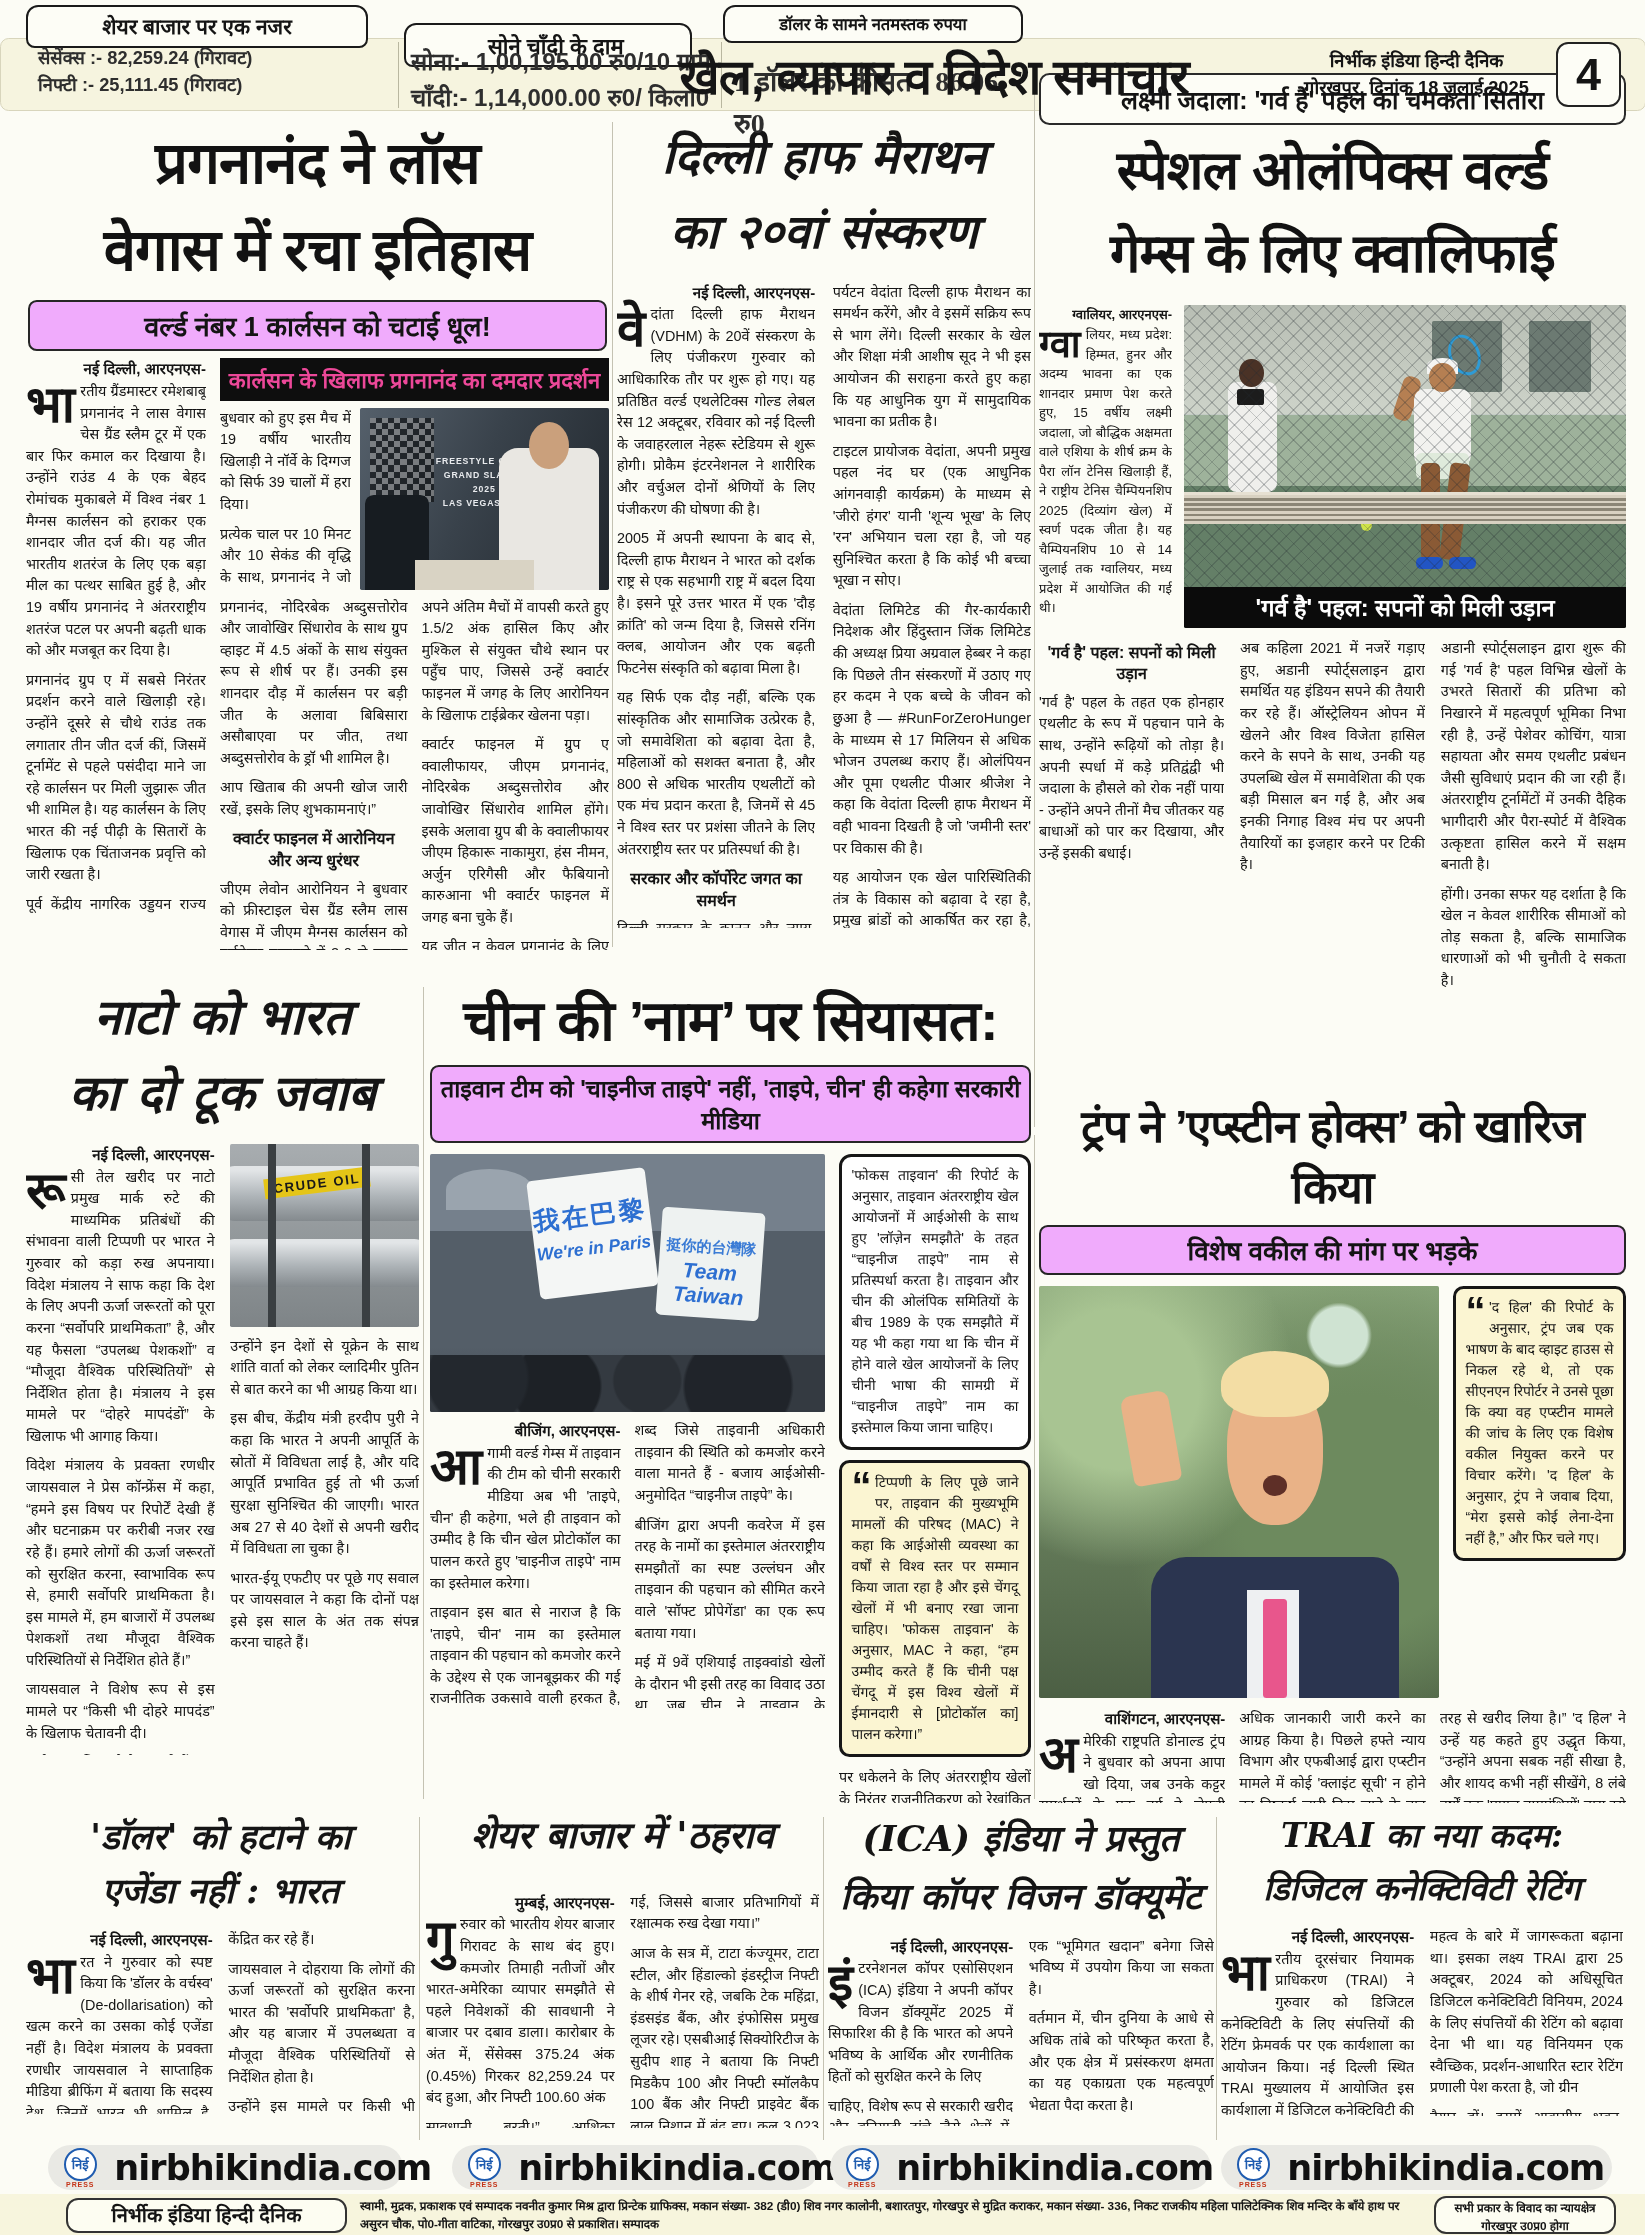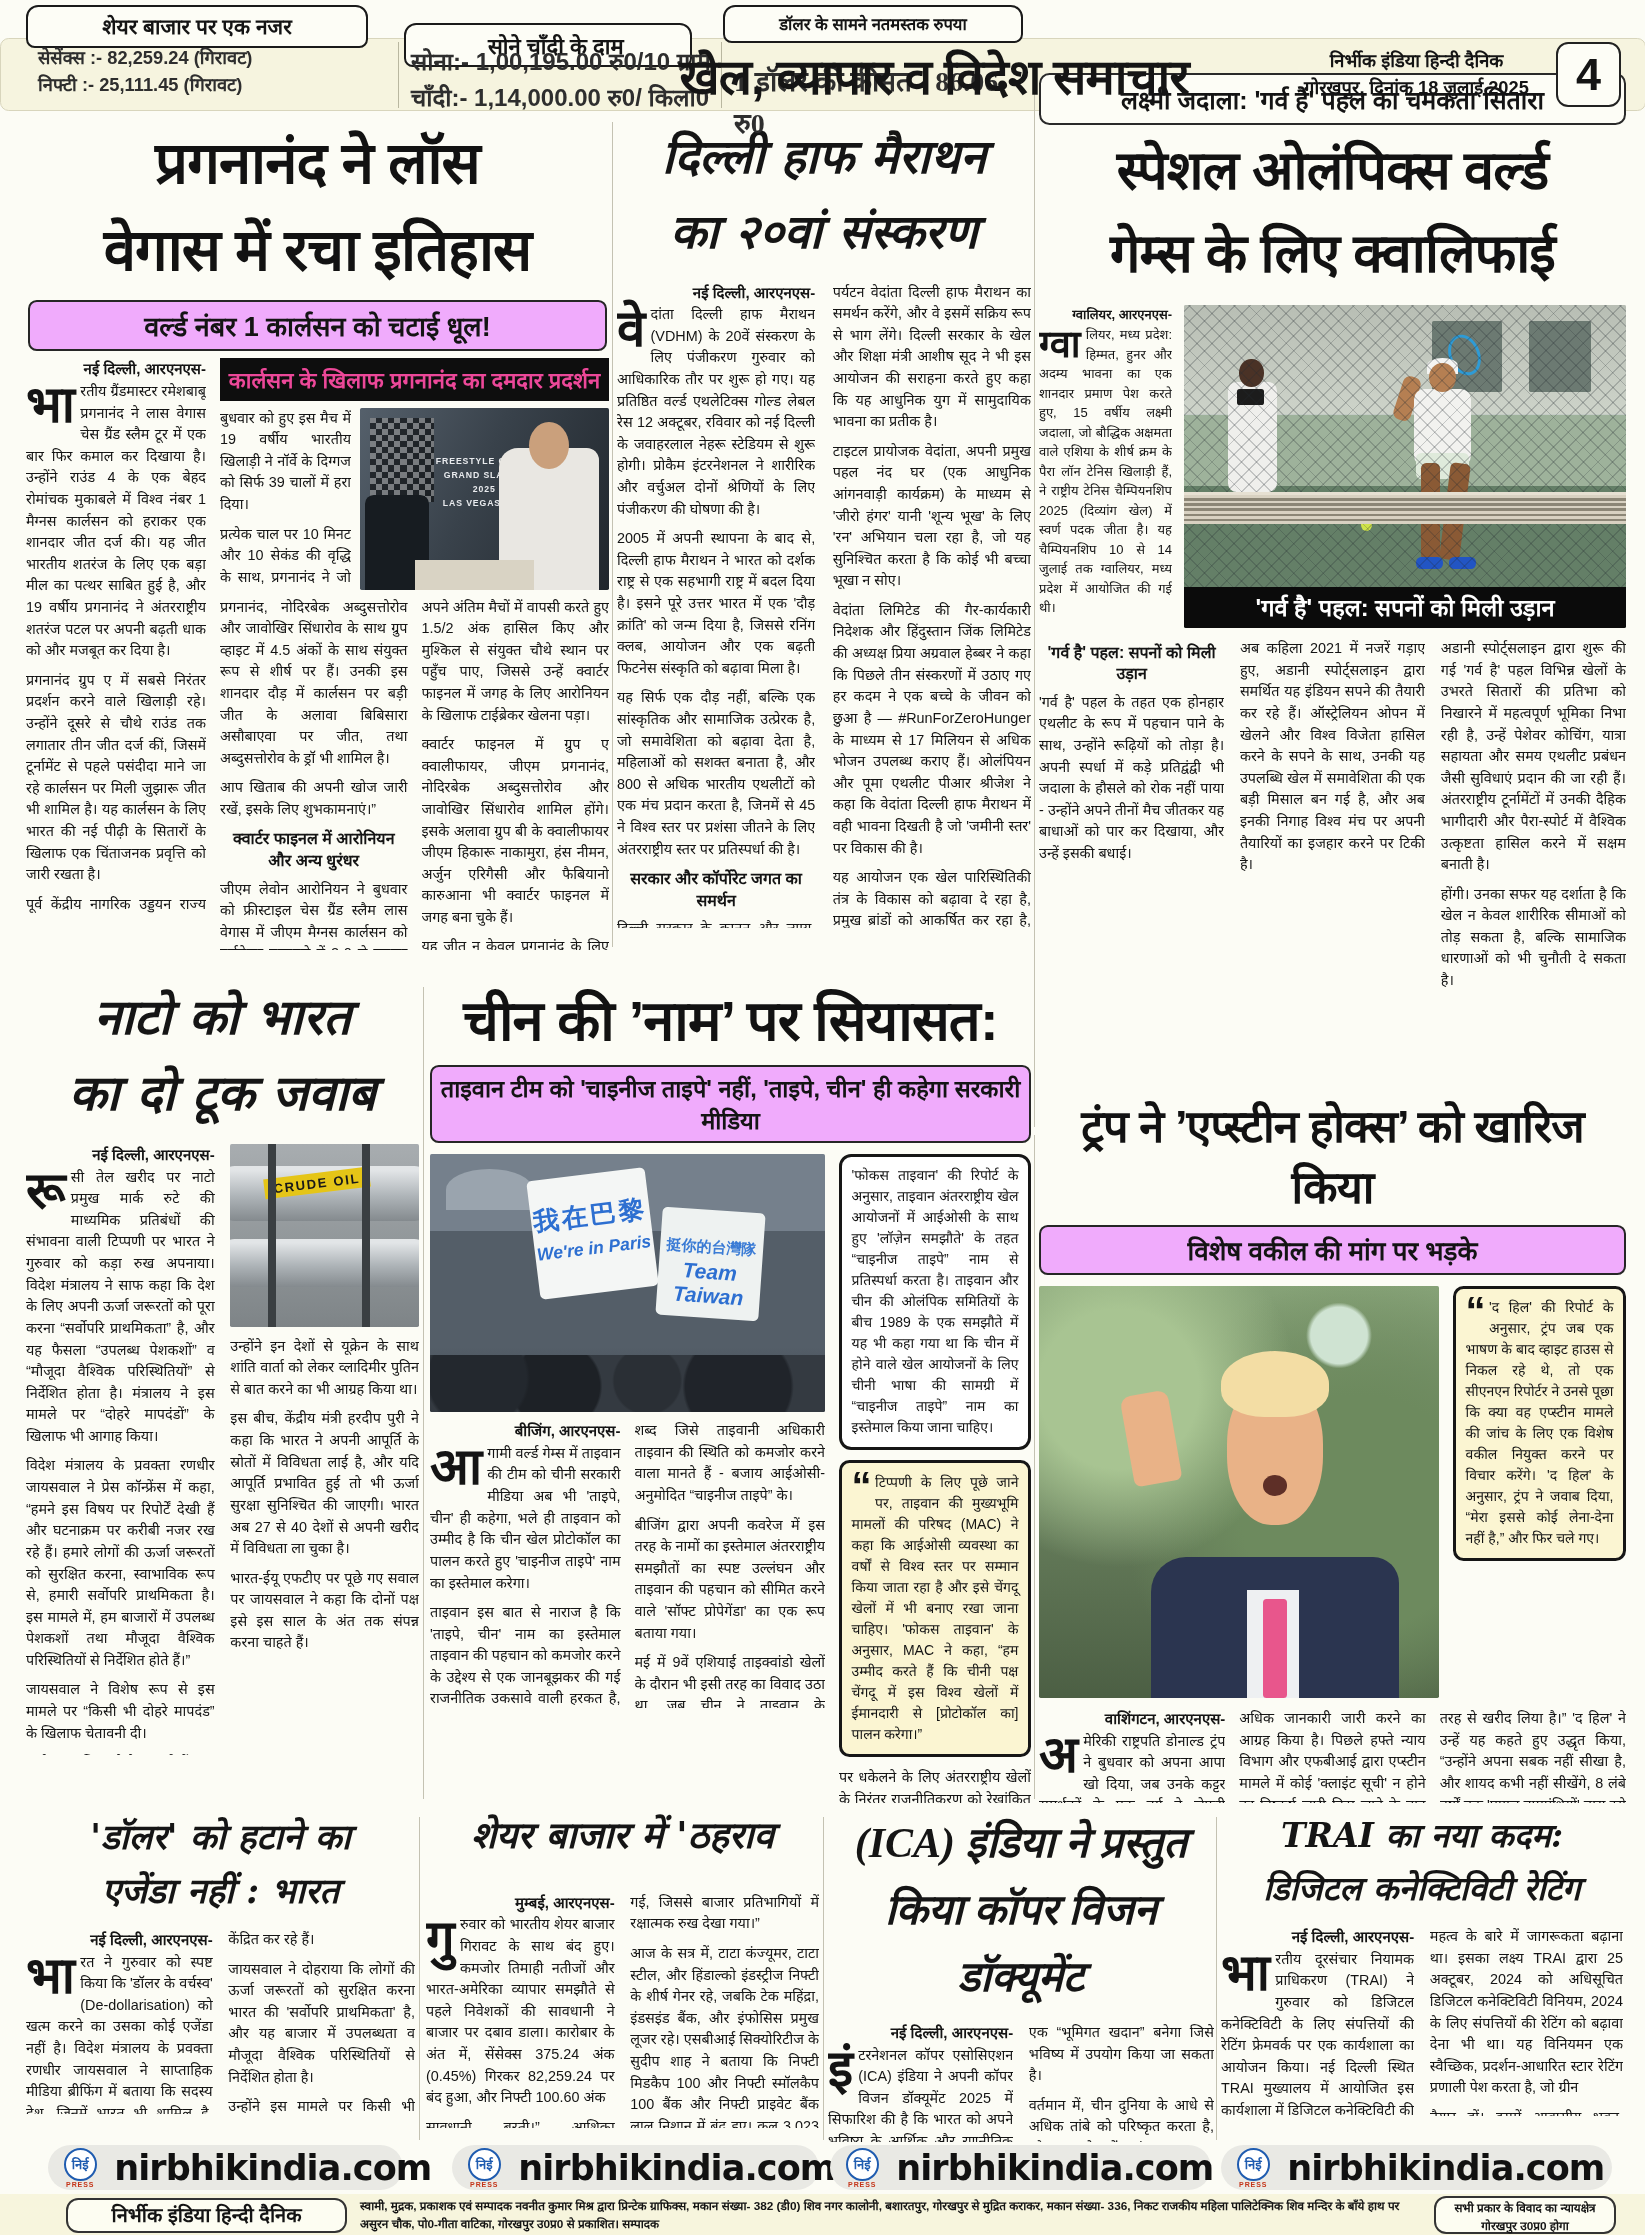--- a/index.html
+++ b/index.html
@@ -459,21 +459,21 @@
       <div class="bcol" style="flex:1;">
         <div>
             <p>गई, जिससे बाजार प्रतिभागियों में रक्षात्मक रुख देखा गया।”</p>
             <p>आज के सत्र में, टाटा कंज्यूमर, टाटा स्टील, और हिंडाल्को इंडस्ट्रीज निफ्टी के शीर्ष गेनर रहे, जबकि टेक महिंद्रा, इंडसइंड बैंक, और इंफोसिस प्रमुख लूजर रहे। एसबीआई सिक्योरिटीज के सुदीप शाह ने बताया कि निफ्टी मिडकैप 100 और निफ्टी स्मॉलकैप 100 बैंक और निफ्टी प्राइवेट बैंक लाल निशान में बंद हुए। कुल 3,023 शेयरों में से 1,433 में तेजी और 1,503 में गिरावट दर्ज की गई।</p>
           </div>
       </div>
     </div>
   </div>
 
   <div class="article" style="left:828px; top:1810px; width:386px; height:332px;">
-    <div class="hl-script" style="font-size:42px; line-height:1.6;font-family:Liberation Serif, serif;">
+    <div class="hl-script" style="font-size:36px; line-height:1.6;">
       <div>(ICA) इंडिया ने प्रस्तुत</div>
       <div>किया कॉपर विजन डॉक्यूमेंट</div>
     </div>
     <div class="cols" style="gap:15.7px; margin-top:10.5px; height:190px;">
       <div class="bcol" style="flex:1;">
         <div class="byline">नई दिल्ली, आरएनएस-</div>
         <div class="p"><span class="dc">इं</span><span>टरनेशनल कॉपर एसोसिएशन (ICA) इंडिया ने अपनी कॉपर विजन डॉक्यूमेंट 2025 में सिफारिश की है कि भारत को अपने भविष्य के आर्थिक और रणनीतिक हितों को सुरक्षित करने के लिए</span></div>
         <div>
             <p>चाहिए, विशेष रूप से सरकारी खरीद और बुनियादी ढांचे जैसे क्षेत्रों में, जहाँ तांबा एल्यूमीनियम जैसे कम महत्वपूर्ण धातुओं की जगह ले सकता है। इससे तांबे का</p>
           </div>

